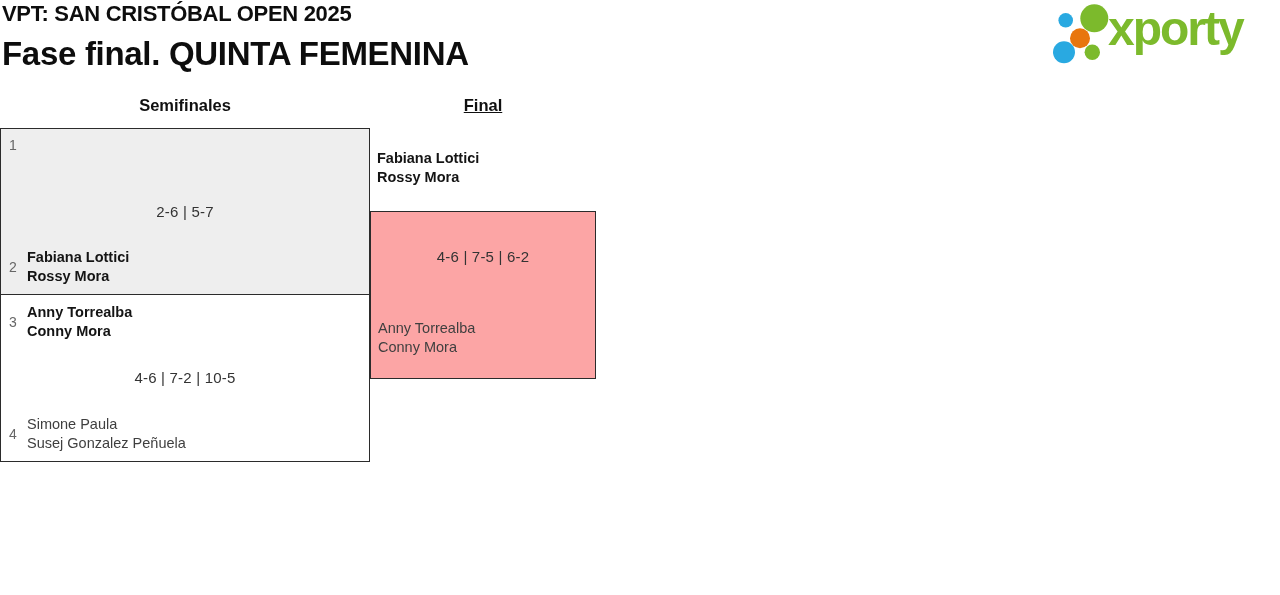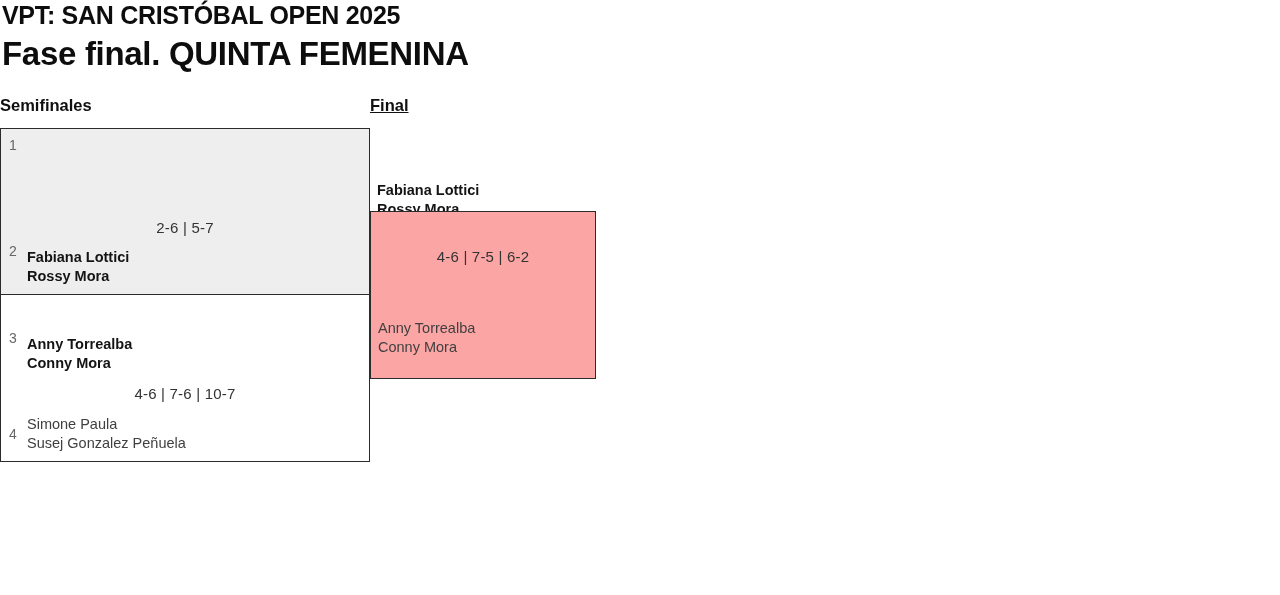--- a/index.html
+++ b/index.html
@@ -5,78 +5,88 @@
   * { margin:0; padding:0; box-sizing:border-box; }
   html,body { background:#ffffff; }
   .page {
     position:relative; width:1280px; height:595px; background:#ffffff;
     font-family:"Liberation Sans", sans-serif; overflow:hidden;
   }
 
   
   .title {
     position:absolute; left:2px; top:1px;
-    font-size:25px; font-weight:700; color:#0d0d0d; letter-spacing:-0.3px;
+    font-size:22px; font-weight:700; color:#0d0d0d; letter-spacing:-0.3px;
     white-space:nowrap;
   }
   .subtitle {
     position:absolute; left:2px; top:35px;
     font-size:33px; font-weight:700; color:#0d0d0d; letter-spacing:-0.3px;
     white-space:nowrap;
   }
 
   
   .logo { position:absolute; left:1048px; top:0; width:230px; height:70px; cursor:pointer; }
   .logo-dots { position:absolute; left:0; top:0; }
   .logo-brand {
     position:absolute; left:60px; top:3px;
     font-size:48px; font-weight:700; letter-spacing:-2px;
     color:#7cba2c; line-height:1.1;
   }
 
   
   .round-label {
-    position:absolute; top:96px; text-align:left;
+    position:absolute; top:96px; text-align:center;
     font-size:16.5px; font-weight:700; color:#101010;
   }
   .round-label.semis { left:0; width:370px; }
   .round-label.final { left:370px; width:226px;text-decoration:underline; }
 
   
   .match { position:absolute; border:1px solid #2b2b2b; }
   .match.sf1 { left:0; top:128px; width:370px; height:167px; background:#eeeeee; }
   .match.sf2 { left:0; top:295px; width:370px; height:167px; background:#ffffff; border-top:none; }
   .match.final-box { left:370px; top:211px; width:226px; height:168px; background:#fca5a5; }
 
   .team-row { position:absolute; left:7px; display:flex; align-items:center; gap:9px; }
   .team-row.row-top { top:8px; }
   .team-row.row-bottom { bottom:8px; }
   .seed { font-size:14px; color:#666666; min-width:10px; text-align:center; }
   .players { font-size:14.5px; line-height:19px; color:#3f3f3f; }
-  .players.winner { font-weight:700; color:#141414;margin-top:32px; }
+  .players.winner { font-weight:700; color:#141414; }
 
   .score {
     position:absolute; left:0; width:100%; text-align:center;
     font-size:15px; color:#333333; letter-spacing:0.2px;
   }
-  .score.sf-score { top:90px;text-align:center; }
+  .score.sf-score { top:74px;text-align:center; }
   .score.final-score { top:36px; }
 
   
   .final-team-winner { position:absolute; left:377px; top:149px; }
   .final-team-loser  { position:absolute; left:7px;  top:107px; }
 </style>
 </head>
 <body>
 
 <div class="page">
 
   <div class="title">VPT: SAN CRISTÓBAL OPEN 2025</div>
   <div class="subtitle">Fase final. QUINTA FEMENINA</div>
 
+  <div class="logo">
+    <svg class="logo-dots" width="64" height="68" viewBox="0 0 64 68">
+      <circle cx="46.3" cy="18.3" r="14" fill="#7cba2c"></circle>
+      <circle cx="17.7" cy="20.3" r="7.3" fill="#29a9e1"></circle>
+      <circle cx="32" cy="38.3" r="10" fill="#e8760e"></circle>
+      <circle cx="16" cy="52.3" r="11" fill="#29a9e1"></circle>
+      <circle cx="44.3" cy="52.3" r="7.7" fill="#7cba2c"></circle>
+    </svg>
+    <span class="logo-brand">xporty</span>
+  </div>
 
   <div class="round-label semis">Semifinales</div>
   <div class="round-label final">Final</div>
 
   <div class="match sf1">
     <div class="team-row row-top">
       <span class="seed">1</span>
     </div>
     <div class="score sf-score">2-6 | 5-7</div>
     <div class="team-row row-bottom">
@@ -89,21 +99,21 @@
   </div>
 
   <div class="match sf2">
     <div class="team-row row-top">
       <span class="seed">3</span>
       <div class="players winner">
         <div>Anny Torrealba</div>
         <div>Conny Mora</div>
       </div>
     </div>
-    <div class="score sf-score">4-6 | 7-6 | 10-7</div>
+    <div class="score sf-score">4-6 | 7-2 | 10-5</div>
     <div class="team-row row-bottom">
       <span class="seed">4</span>
       <div class="players">
         <div>Simone Paula</div>
         <div>Susej Gonzalez Peñuela</div>
       </div>
     </div>
   </div>
 
   <div class="final-team-winner players winner">

